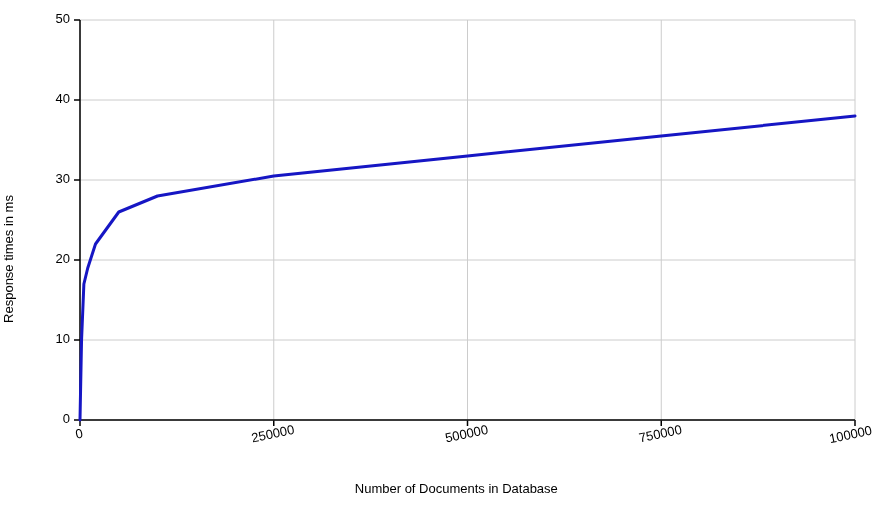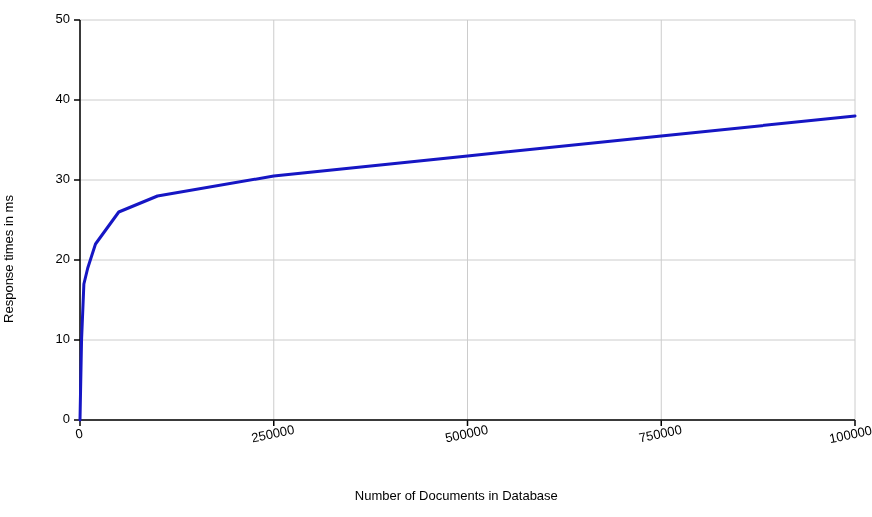--- a/index.html
+++ b/index.html
@@ -21,21 +21,21 @@
     position: absolute;
     left: 8px;
     top: 50%;
     transform: translate(-50%, -50%) rotate(-90deg);
     transform-origin: center center;
     font-size: 13px;
     white-space: nowrap;
   }
   .x-axis-title {
     position: absolute;
-    bottom: 14px;
+    bottom: 21px;
     left: 50%;
     transform: translateX(-40%);
     font-size: 13px;
     white-space: nowrap;
   }
   svg {
     position: absolute;
     left: 0;
     top: 0;
   }

